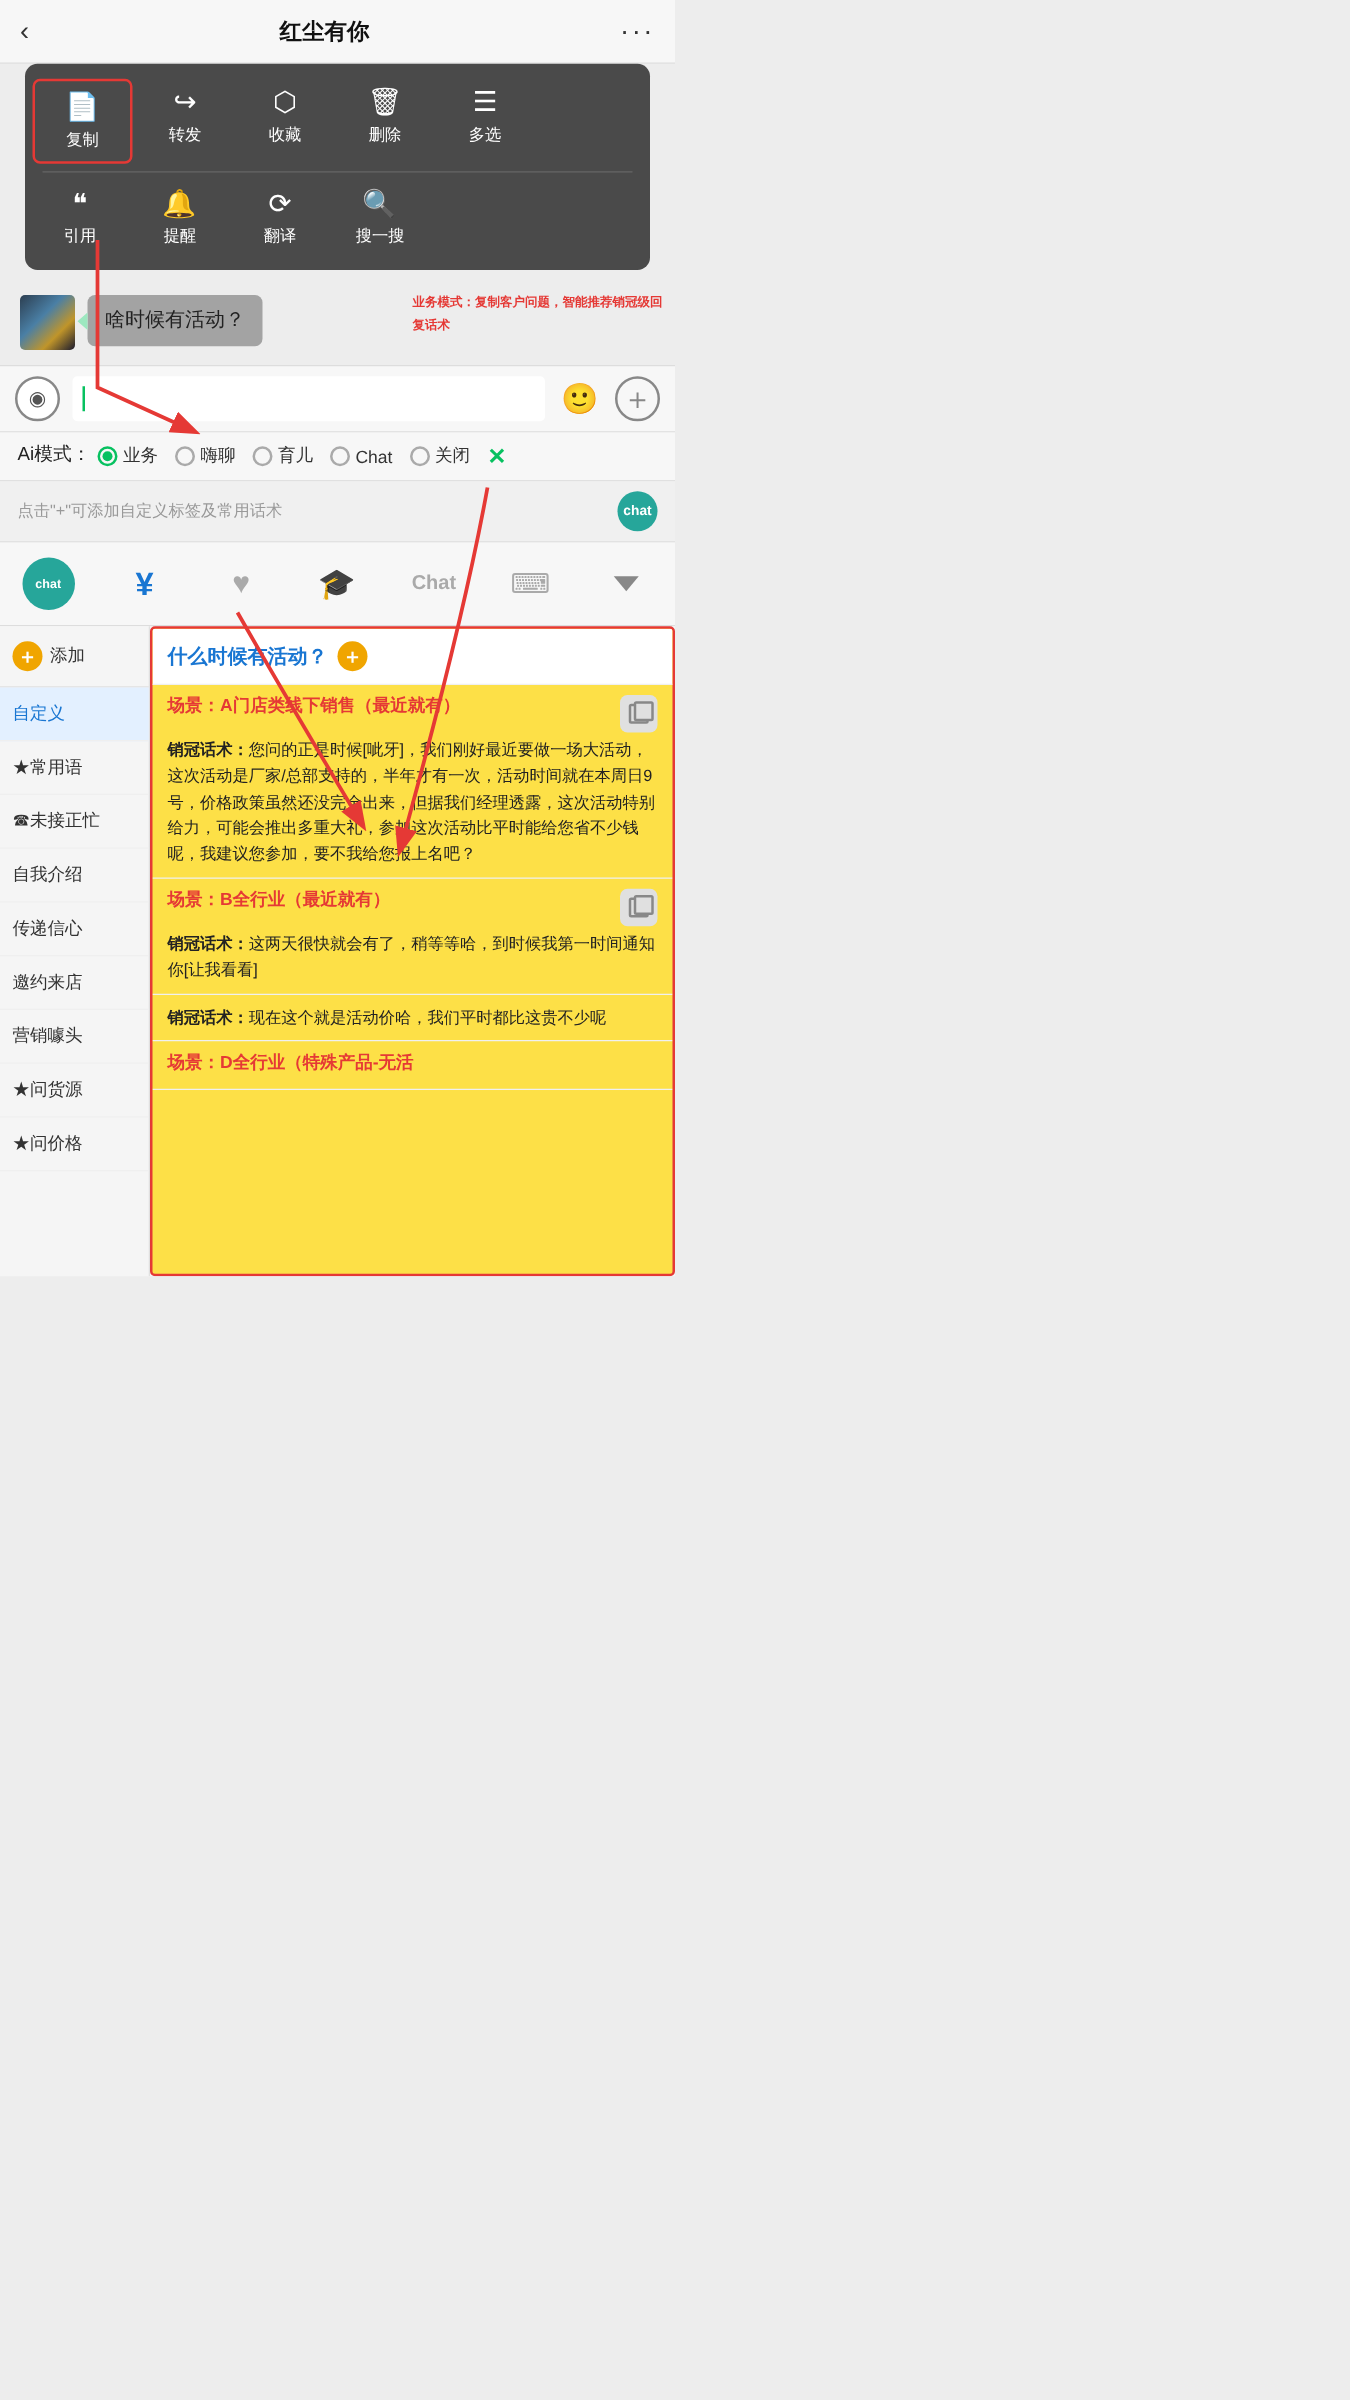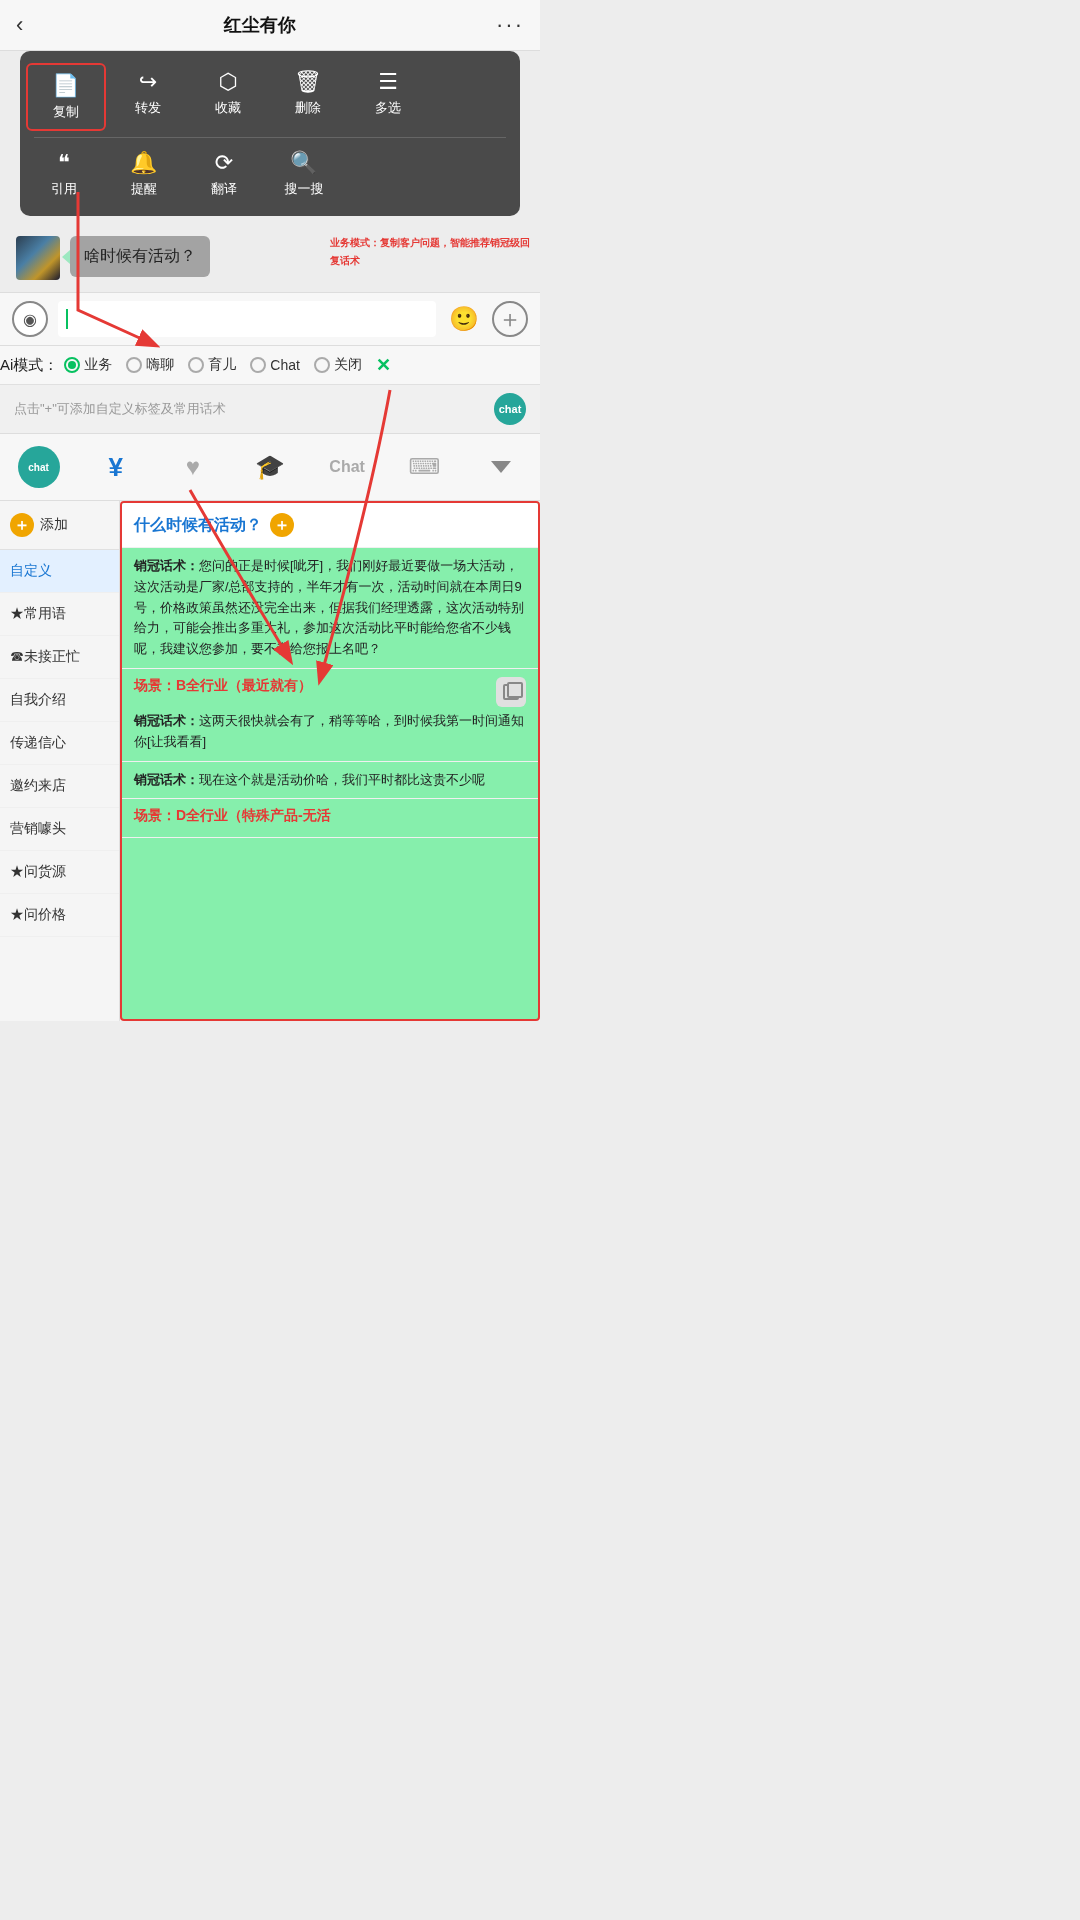--- a/index.html
+++ b/index.html
@@ -169,23 +169,22 @@
       font-size: 24px;
       cursor: pointer;
       color: #888;
       border: 2px solid #888;
       border-radius: 50%;
     }
 
     
     .ai-mode-bar {
       background: #f7f7f7;
-      padding: 8px 0;
-      display: flex;
-      align-items: center;
+      padding: 8px 14px;
+      display: flex;
       gap: 6px;
       border-bottom: 1px solid #e0e0e0;
       flex-wrap: wrap;
     }
     .ai-label {
       font-size: 15px;
       font-weight: 500;
       color: #222;
     }
     .radio-group {
@@ -342,21 +341,21 @@
     }
     .sidebar-item.active {
       background: #e3f0ff;
       color: #1976d2;
       font-weight: 500;
     }
 
     
     .right-panel {
       flex: 1;
-      background: #86efac;
+      background: #fde047;
       border: 2px solid #e53935;
       border-radius: 4px;
       overflow: hidden;
     }
 
     .panel-header {
       display: flex;
       align-items: center;
       padding: 10px 12px;
       background: #fff;
@@ -624,20 +623,26 @@
     </div>
   </div>
 
   <div class="right-panel">
     <div class="panel-header">
       <span class="panel-title">什么时候有活动？</span>
       <div class="panel-add-circle">＋</div>
     </div>
 
     <div class="scenario-block">
+      <div class="scenario-header">
+        <span class="scenario-title">场景：A门店类线下销售（最近就有）</span>
+        <div class="copy-icon-btn">
+          <div class="copy-icon-inner"></div>
+        </div>
+      </div>
       <div class="scenario-content">
         <span class="label">销冠话术：</span><span>您问的正是时候[呲牙]，我们刚好最近要做一场大活动，这次活动是厂家/总部支持的，半年才有一次，活动时间就在本周日9号，价格政策虽然还没完全出来，但据我们经理透露，这次活动特别给力，可能会推出多重大礼，参加这次活动比平时能给您省不少钱呢，我建议您参加，要不我给您报上名吧？</span>
       </div>
     </div>
 
     <div class="scenario-block">
       <div class="scenario-header">
         <span class="scenario-title">场景：B全行业（最近就有）</span>
         <div class="copy-icon-btn">
           <div class="copy-icon-inner"></div>

